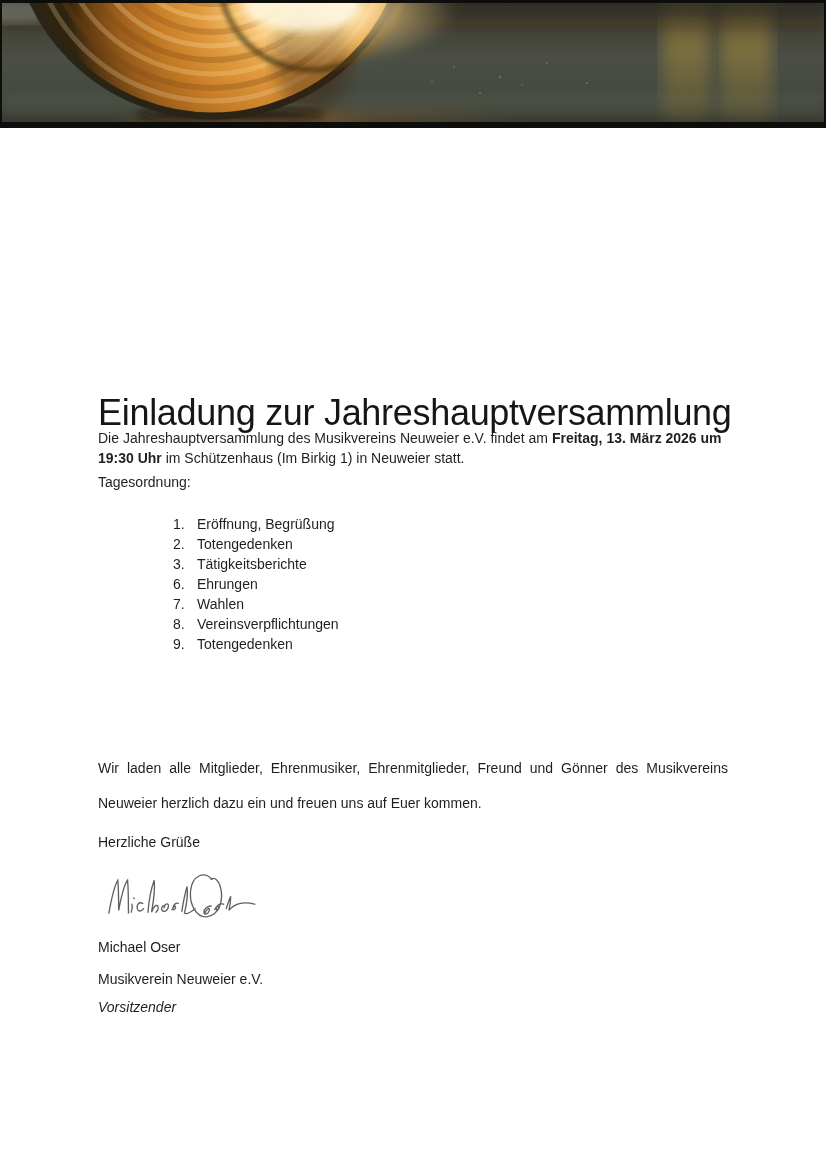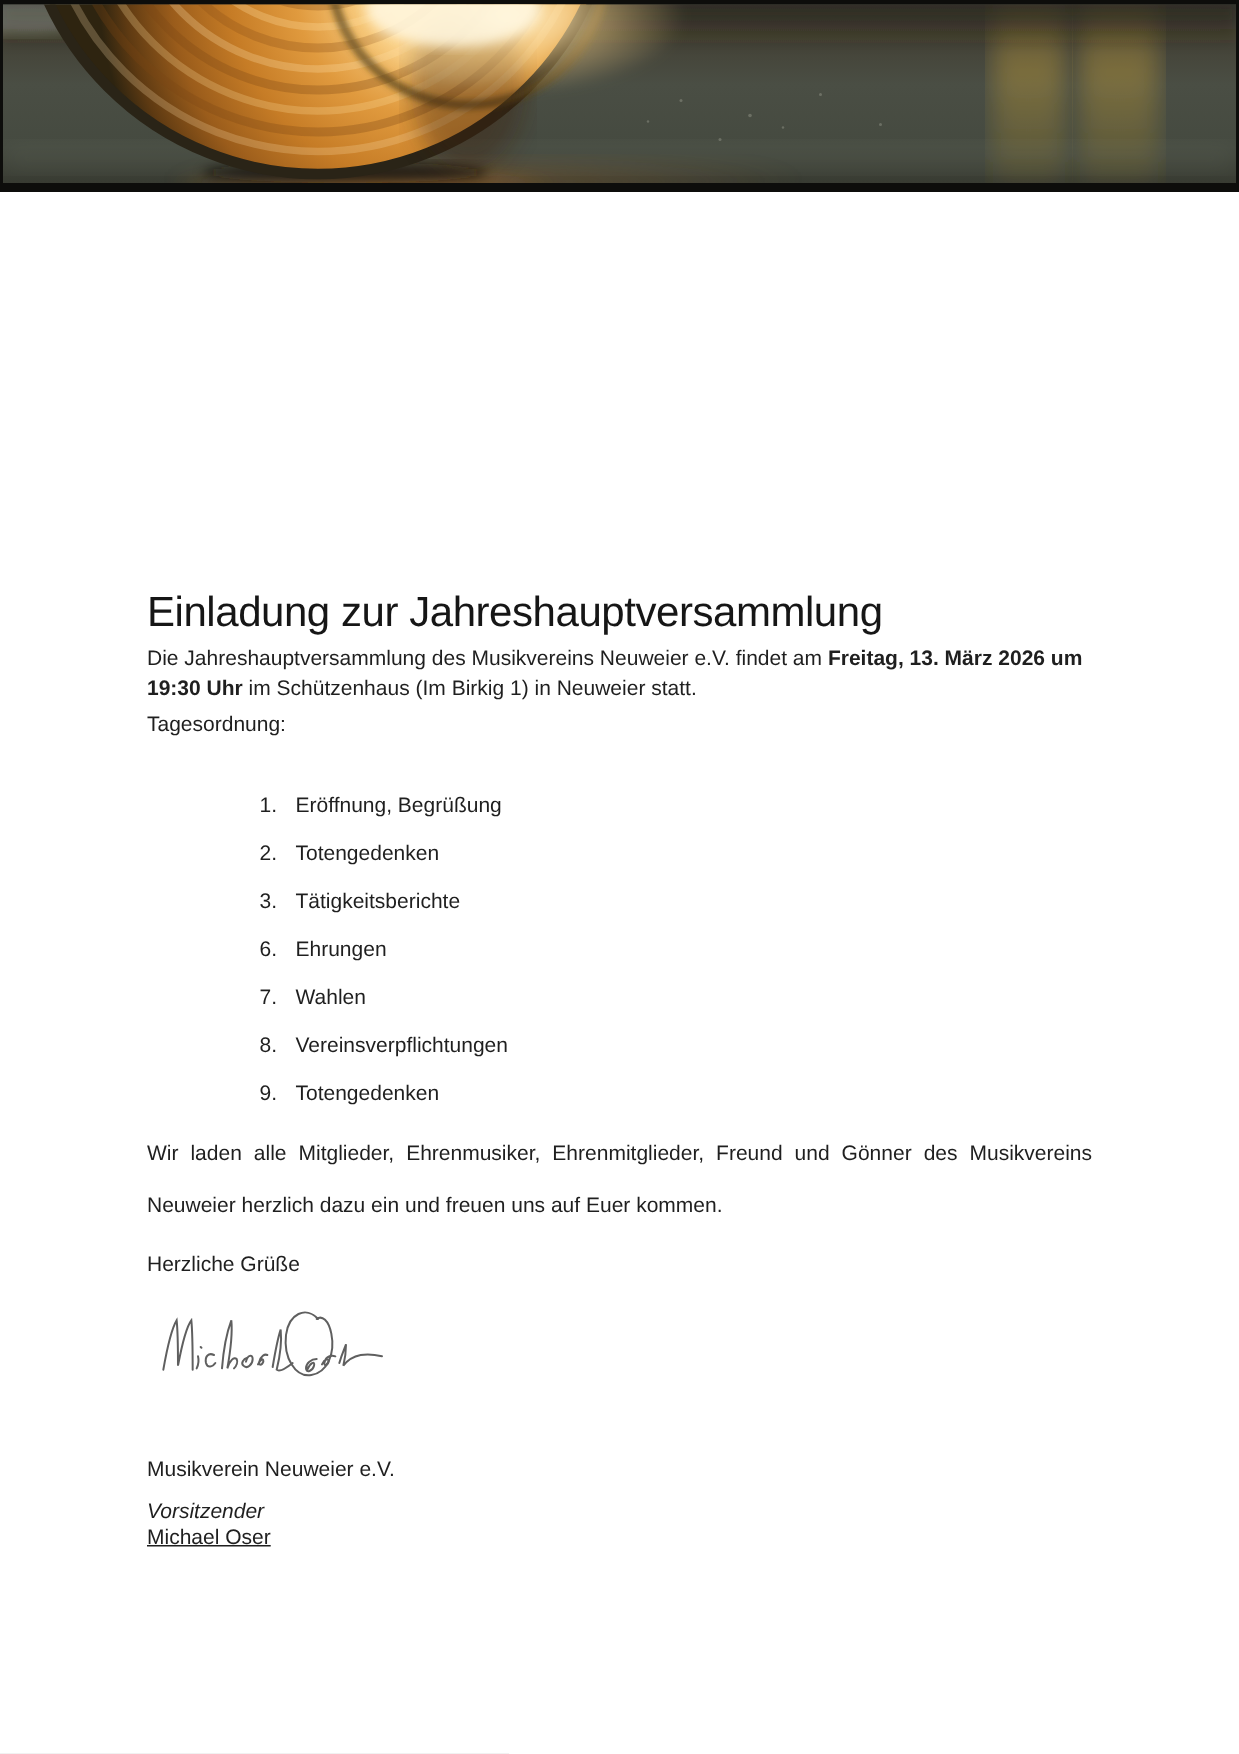--- a/index.html
+++ b/index.html
@@ -19,40 +19,40 @@
     border:2px solid #0d0d0b;
     border-top-width:3px;
     border-bottom-width:6px;
     background:#474b41;
   }
   .header svg{display:block;}
   
   .abs{position:absolute;left:98px;width:630px;}
   .title{
     top:372px;
-    font-size:28px;line-height:34px;
+    font-size:36px;line-height:34px;
     letter-spacing:-0.3px;
     font-weight:400;
     color:#161616;
     white-space:nowrap;
   }
   .body-text{font-size:14px;line-height:20px;}
   .intro{top:414px;}
   .agenda-head{top:472px;font-weight:normal;}
   .agenda{top:514px;}
-  .agenda-row{line-height:20px;padding-left:75px;margin-top:12px;}
+  .agenda-row{line-height:20px;padding-left:75px;}
   .agenda-num{display:inline-block;width:24px;}
   .memorial{top:714px;}
   .justify-full{text-align:justify;text-align-last:justify;}
   .invite1{top:758px;}
   .invite2{top:793px;}
   .closing{top:832px;}
   .signature{position:absolute;left:100px;top:866px;width:160px;height:64px;}
   .footer-org{top:948px;margin-top:21px;}
-  .footer-name{top:1014px;text-decoration:underline;}
+  .footer-name{top:937px;}
   .footer-role{top:997px;font-style:italic;}
   b{font-weight:bold;}
 </style>
 </head>
 <body>
 
 <div class="page">
 
   <div class="header">
     <svg width="822" height="119" viewBox="0 0 822 119" aria-hidden="true">

